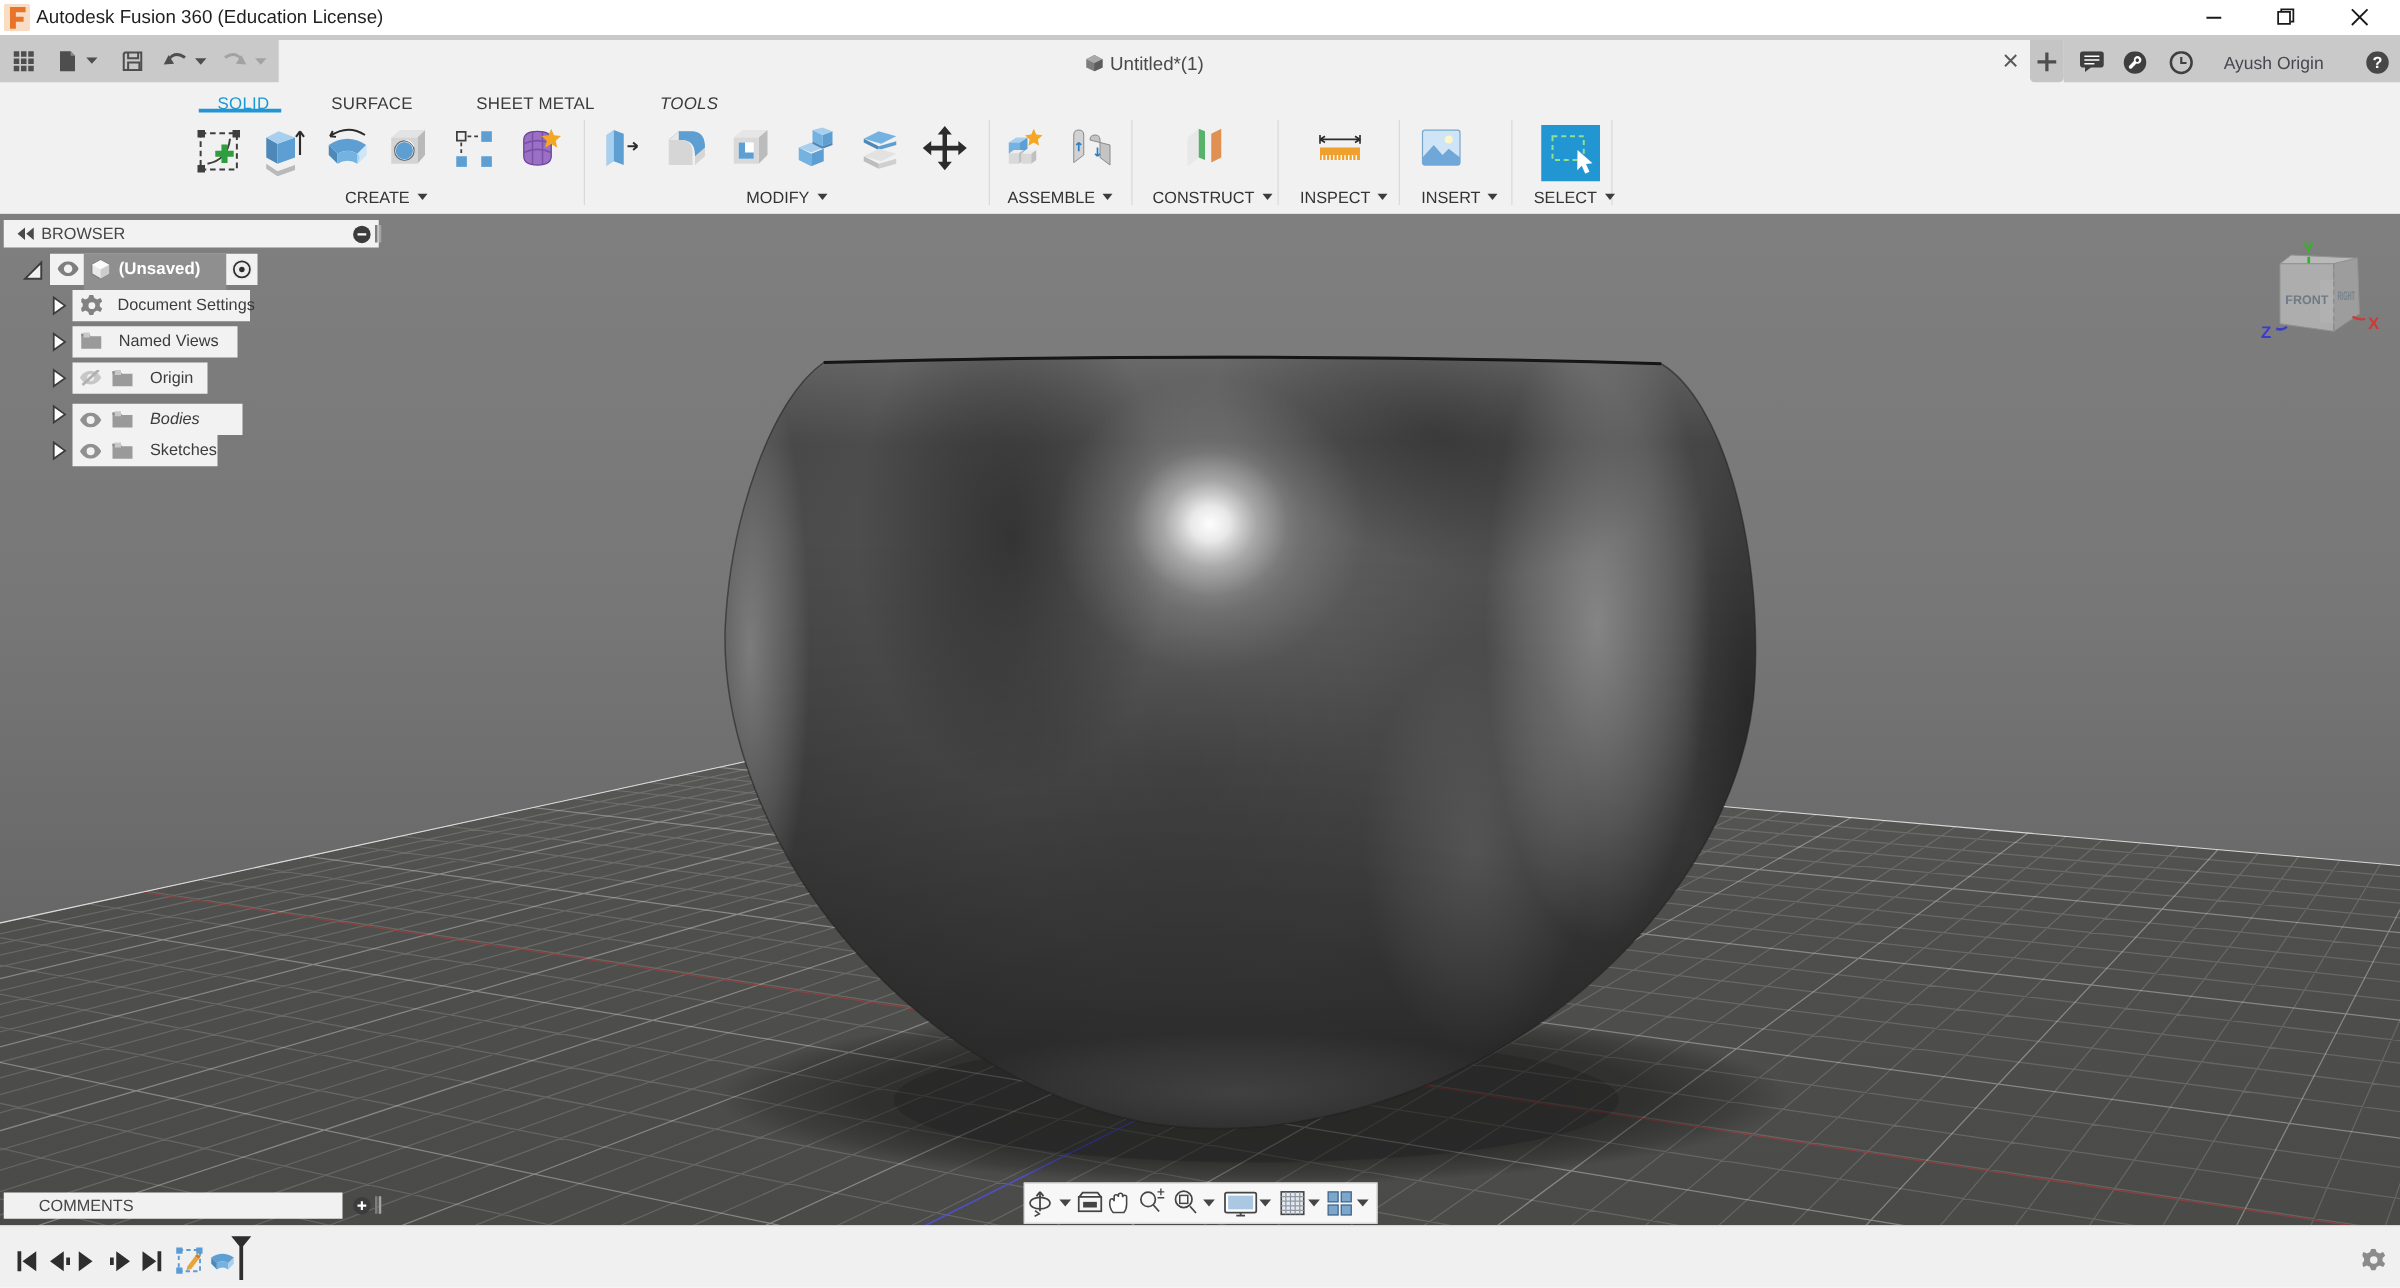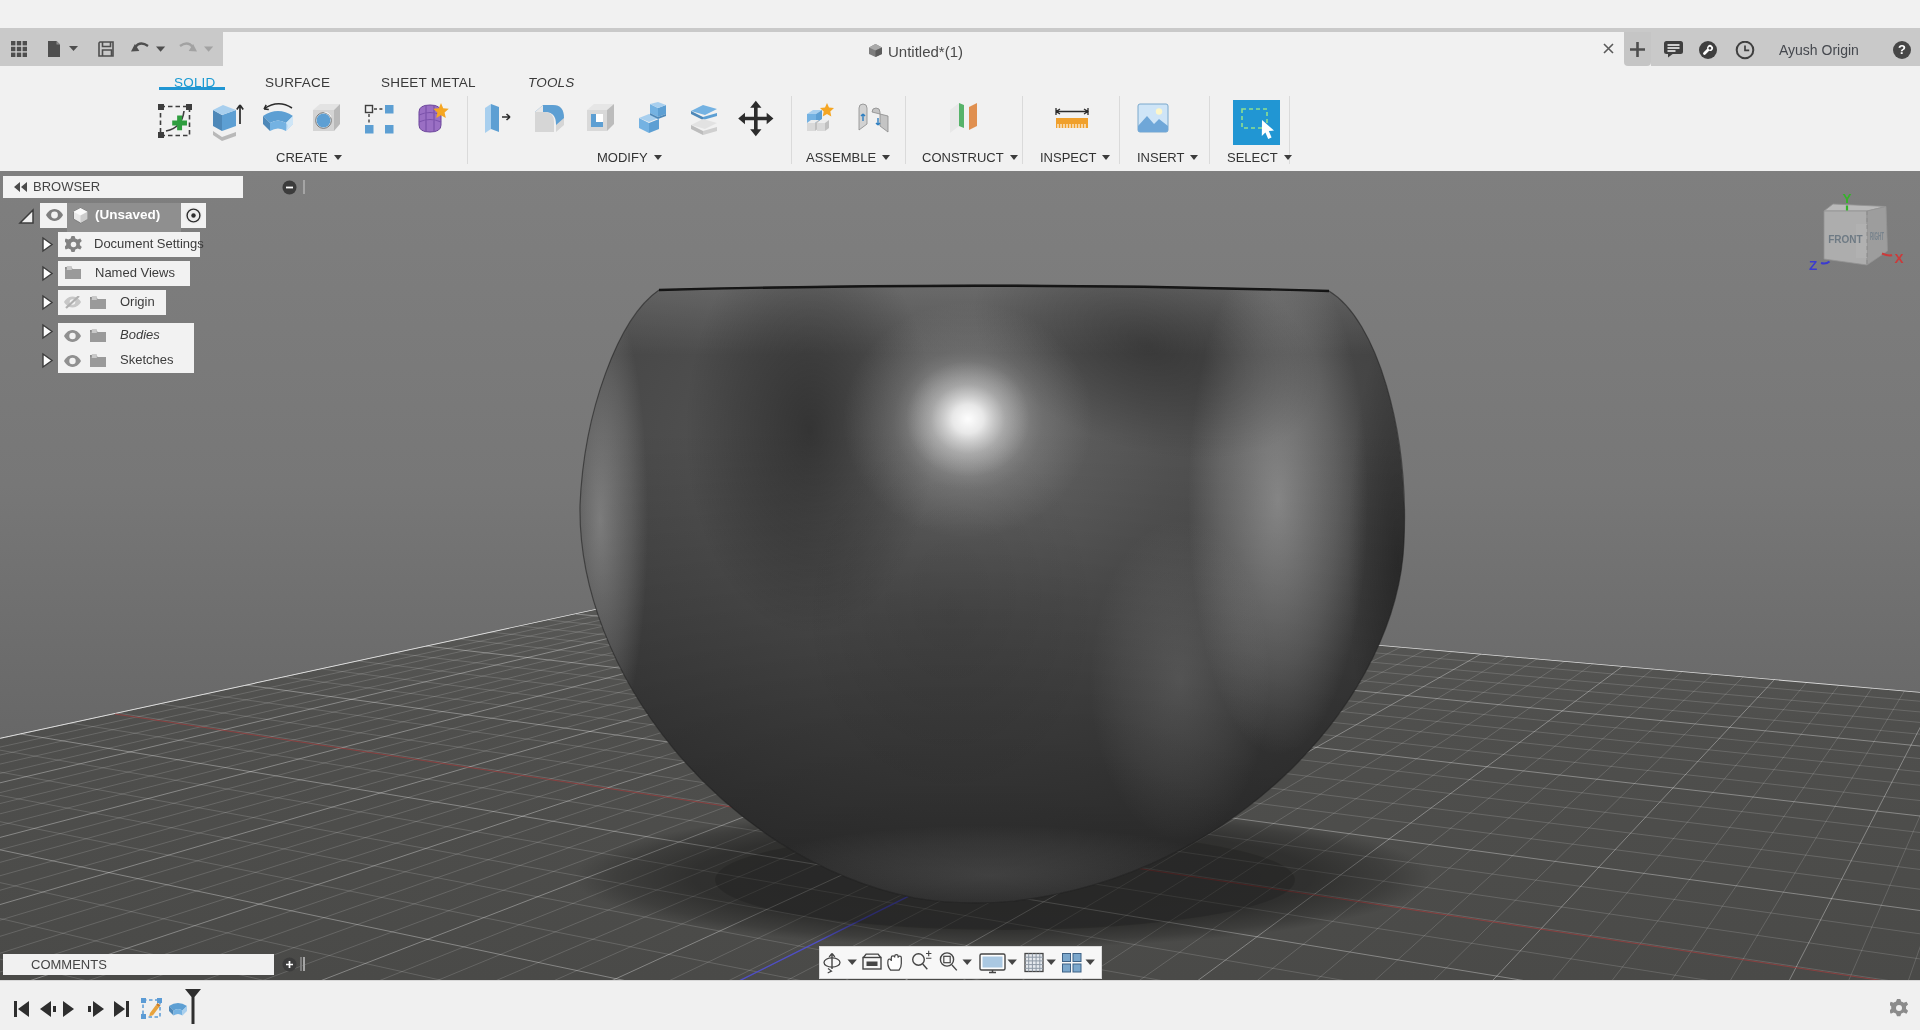--- a/index.html
+++ b/index.html
@@ -16,20 +16,33 @@
   .rtab{position:absolute;top:9px;font-size:13.5px;color:#3a3a3a;letter-spacing:0.2px;}
   .sep{position:absolute;top:96px;height:68px;width:1px;background:#dadada;}
   .caret{display:inline-block;width:0;height:0;border-left:4.5px solid transparent;
     border-right:4.5px solid transparent;border-top:5.5px solid #3c3c3c;margin-left:6px;vertical-align:2px;}
   .brrow{position:absolute;height:25px;background:#f2f2f2;}
   .brtxt{font-size:13px;color:#3c3c3c;position:absolute;top:4px;white-space:nowrap;}
 </style></head>
 <body>
 <div id="app">
 
+<div id="titlebar">
+  <svg class="abs" style="left:3px;top:3px" width="21" height="22" viewBox="0 0 21 22">
+    <rect x="0" y="0" width="21" height="22" rx="2" fill="#f8ddc4"></rect>
+    <path d="M5 20 V2.5 h12.5 v4.2 h-7.8 v3.6 h6.2 v4.2 h-6.2 v5.5 z" fill="#e8742a"></path>
+  </svg>
+  <div class="ttxt">Autodesk Fusion 360 (Education License)</div>
+  <svg class="abs" style="left:1765px;top:6px" width="140" height="16" viewBox="0 0 140 16">
+    <path d="M0 8.2 h12" stroke="#1a1a1a" stroke-width="1.6" fill="none"></path>
+    <path d="M57.5 3.5 h9.5 v9.5 h-9.5 z" stroke="#1a1a1a" stroke-width="1.4" fill="none"></path>
+    <path d="M60 3.5 v-2 h9.7 v9.7 h-2.2" stroke="#1a1a1a" stroke-width="1.4" fill="none"></path>
+    <path d="M116.5 1.5 L129 14 M129 1.5 L116.5 14" stroke="#1a1a1a" stroke-width="1.5" fill="none"></path>
+  </svg>
+</div>
 
 <div id="row2">
   <div class="topstrip"></div>
   <div id="qat"></div>
   <div id="rightblk"></div>
   <div id="plusbtn"></div>
   <svg class="abs" style="left:10px;top:12px" width="210" height="18" viewBox="0 0 210 18">
     <g fill="#4e4e4e">
       <rect x="1" y="1" width="4.4" height="4.4"></rect>
           <rect x="6.8" y="1" width="4.4" height="4.4"></rect>
@@ -361,21 +374,21 @@
         </g>
     <text x="1847" y="203" font-size="13.5" font-weight="bold" fill="#35b32a" text-anchor="middle" font-family="Liberation Sans">Y</text>
     <path d="M1847 205.5 v5" stroke="#35b32a" stroke-width="2.2"></path>
     <text x="1899" y="263" font-size="13.5" font-weight="bold" fill="#cc3a3a" text-anchor="middle" font-family="Liberation Sans">X</text>
     <path d="M1882 253.5 q7 3 10 1.5" stroke="#cc3a3a" stroke-width="2" fill="none"></path>
     <text x="1813" y="270" font-size="13.5" font-weight="bold" fill="#3b3bd0" text-anchor="middle" font-family="Liberation Sans">Z</text>
     <path d="M1821 263 q5 1.5 8.5 -1.5" stroke="#3b3bd0" stroke-width="2" fill="none"></path>
   </g>
 </svg>
 
-<div class="abs" style="left:3px;top:176px;width:240px;height:22px;background:#f2f2f2;text-align:right;">
+<div class="abs" style="left:3px;top:176px;width:300px;height:22px;background:#f2f2f2;text-align:right;">
   <svg class="abs" style="left:10px;top:5px" width="16" height="12" viewBox="0 0 16 12">
         <path d="M7 1 L1 6 L7 11 z M14 1 L8 6 L14 11 z" fill="#4a4a4a"></path>
       </svg>
   <div class="brtxt" style="left:30px;top:3px;color:#454545;">BROWSER</div>
   <svg class="abs" style="left:279px;top:4px" width="15" height="15" viewBox="0 0 15 15">
         <circle cx="7.5" cy="7.5" r="7" fill="#3c3c3c"></circle>
         <path d="M4 7.5 h7" stroke="#fff" stroke-width="1.8"></path>
       </svg>
   <div class="abs" style="left:297px;top:4px;width:1.5px;height:14px;background:#7e7e7e;"></div>
   <div class="abs" style="left:300px;top:4px;width:1.5px;height:14px;background:#a5a5a5;"></div>
@@ -450,21 +463,21 @@
   <svg class="abs" style="left:31px;top:5px" width="18" height="15" viewBox="0 0 18 15">
         <path d="M1 2 h6 l1.5 2 H17 V14 H1 z" fill="#9a9a9a"></path>
         <path d="M1 2 h6 l1.5 2 H1 z" fill="#8b8b8b"></path>
         <rect x="2.8" y="1" width="5" height="4" fill="#c9c9c9"></rect>
       </svg>
   <div class="brtxt" style="left:62px;">Bodies</div>
 </div>
 <svg class="abs" style="left:41px;top:352px" width="13" height="17" viewBox="0 0 13 17">
       <path d="M2 2 L11 8.5 L2 15 Z" fill="#fdfdfd" stroke="#3c3c3c" stroke-width="1.4"></path>
     </svg>
-<div class="brrow" style="left:58px;top:348px;width:136px;">
+<div class="brrow" style="left:58px;top:348px;width:116px;">
   <svg class="abs" style="left:6px;top:7px" width="17" height="12" viewBox="0 0 17 12">
         <path d="M8.5 0 C4 0 1 4 0 6 c1 2 4 6 8.5 6 c4.5 0 7.5 -4 8.5 -6 c-1 -2 -4 -6 -8.5 -6 z" fill="#909090"></path>
         <circle cx="8.5" cy="6" r="3.2" fill="#f2f2f2"></circle>
       </svg>
   <svg class="abs" style="left:31px;top:5px" width="18" height="15" viewBox="0 0 18 15">
         <path d="M1 2 h6 l1.5 2 H17 V14 H1 z" fill="#9a9a9a"></path>
         <path d="M1 2 h6 l1.5 2 H1 z" fill="#8b8b8b"></path>
         <rect x="2.8" y="1" width="5" height="4" fill="#c9c9c9"></rect>
       </svg>
   <div class="brtxt" style="left:62px;">Sketches</div>

